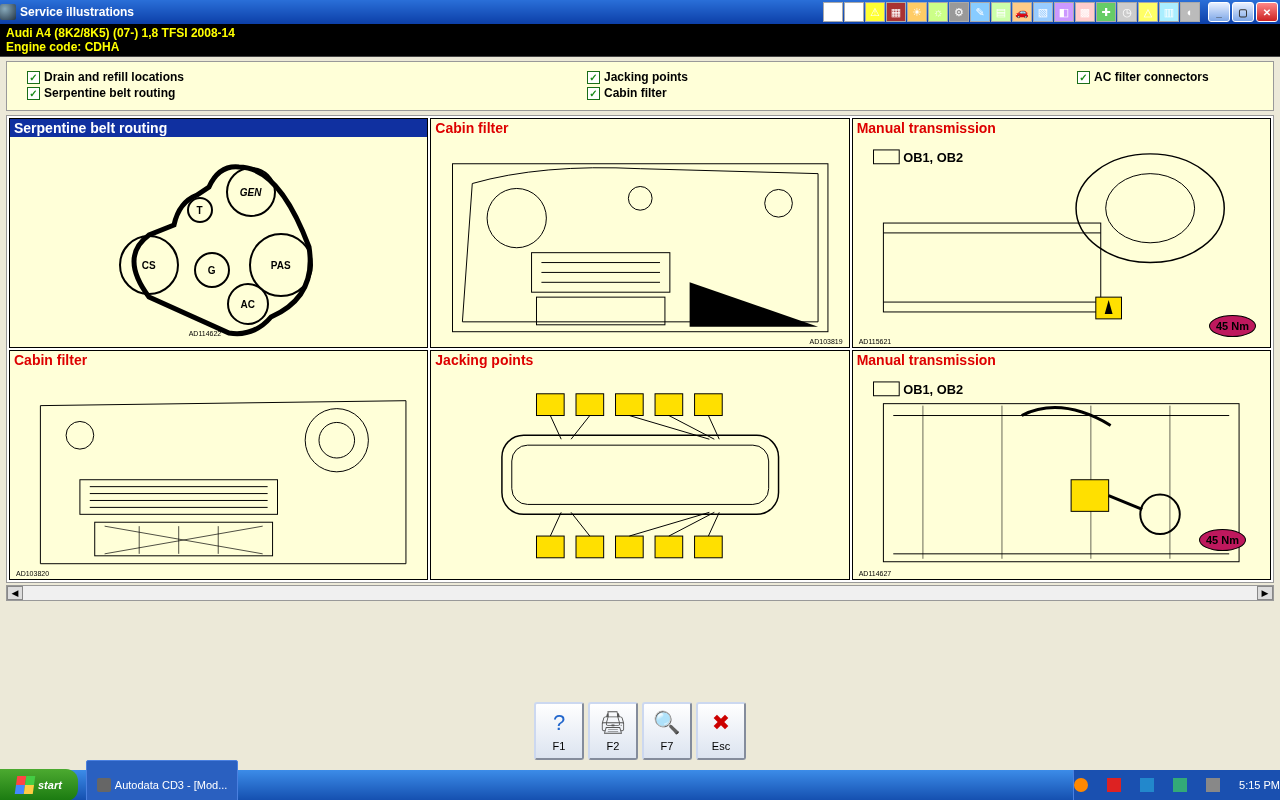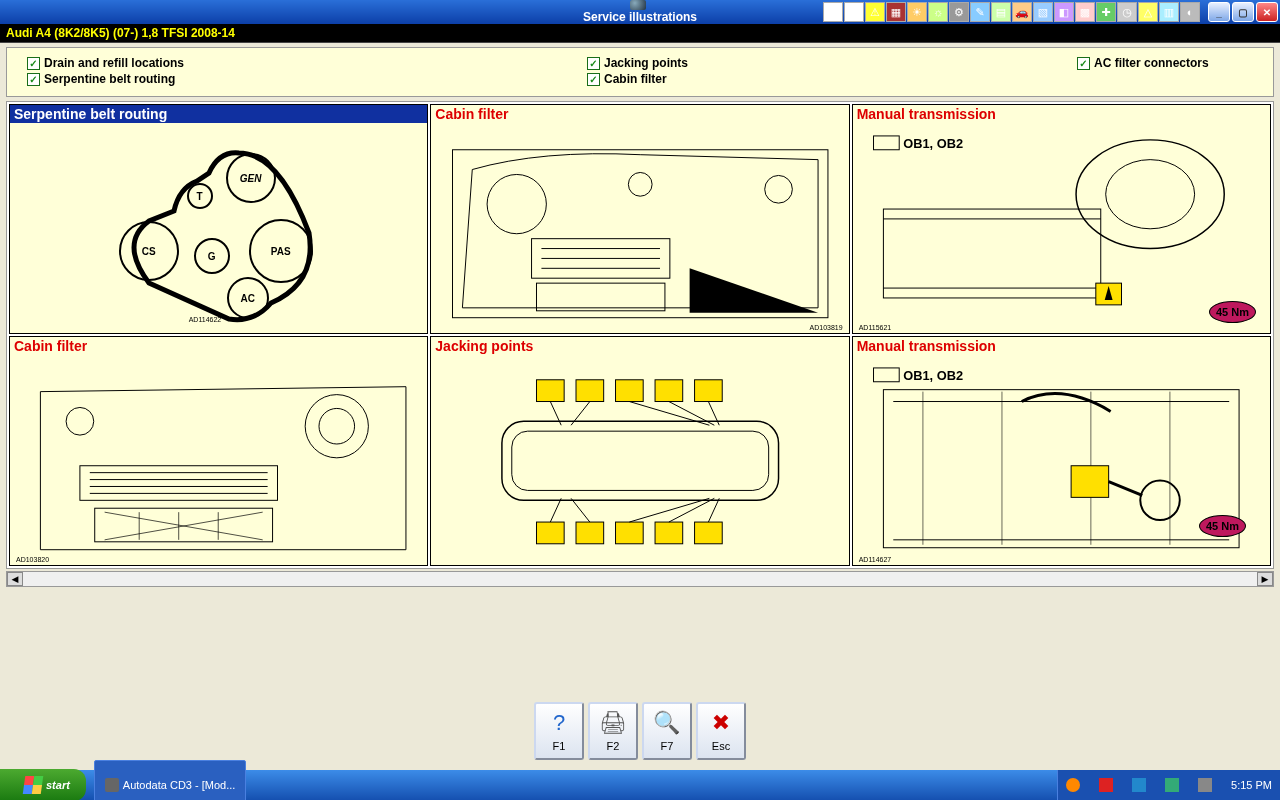--- a/index.html
+++ b/index.html
@@ -11,23 +11,22 @@
     height: 800px;
     overflow: hidden;
     position: relative;
   }
   .titlebar {
     height: 24px;
     background: linear-gradient(to bottom, #2a6fd8, #0c3fa8);
     display: flex;
     align-items: center;
     color: #fff;
-    padding: 0 20px;
+    padding: 0 0;
     position: relative;
-    flex-direction: column;
   }
   .titlebar .app-icon {
     width: 16px; height: 16px; margin-right: 4px;
     background: radial-gradient(circle at 30% 30%, #8ab, #234);
     border-radius: 2px;
   }
   .titlebar .title-text { font-weight: bold; font-size: 12px; }
   .titlebar .win-controls { position: absolute; right: 2px; top: 2px; display: flex; gap: 2px; }
   .titlebar .win-btn {
     width: 22px; height: 20px;
@@ -138,21 +137,21 @@
     position: absolute; bottom: 0; left: 0; right: 0;
     height: 30px;
     background: linear-gradient(to bottom, #3c8ce8, #1550b0);
     display: flex; align-items: center;
     color: #fff;
   }
   .start-btn {
     height: 32px;
     background: linear-gradient(to bottom, #4caa30, #1a7a10);
     display: flex; align-items: center;
-    padding: 0 16px 0 24px;
+    padding: 0 16px 0 16px;
     border-radius: 0 12px 12px 0;
     font-weight: bold; font-style: italic;
     gap: 4px;
   }
   .start-btn .winlogo {
     width: 18px; height: 18px;
     display: grid; grid-template-columns: 1fr 1fr; grid-template-rows: 1fr 1fr;
     transform: skewX(-8deg);
   }
   .start-btn .winlogo span:nth-child(1){background:#f44;}
@@ -166,21 +165,21 @@
     padding: 17px 10px;
     border-radius: 2px;
     display: flex; align-items: center; gap: 4px;
     font-size: 11px;
   }
   .systray {
     margin-left: auto;
     background: #1a50b0;
     height: 30px;
     display: flex; align-items: center;
-    padding: 0 8px;
+    padding: 0 0;
     gap: 19px;
     border-left: 1px solid #4a80e0;
     font-size: 11px;
   }
   .systray .tray-icon { width: 14px; height: 14px; }
   .torque-label {
     position: absolute;
     background: #be185d; border: 1px solid #000;
     border-radius: 50%; padding: 4px 6px;
     font-weight: bold; font-size: 11px;
@@ -219,20 +218,21 @@
     </div>
   <div class="win-controls">
     <div class="win-btn">_</div>
     <div class="win-btn">▢</div>
     <div class="win-btn close">✕</div>
   </div>
 </div>
 
 <div class="header-dark">
   <span>Audi   A4 (8K2/8K5) (07-) 1,8 TFSI 2008-14</span>
+  <span class="line2">Engine code: CDHA</span>
 </div>
 
 <div class="check-panel">
   <div class="check-row">
     <div class="check-col c1">
       <div class="check-item">
         <span class="cb">✓</span>
         <span>Drain and refill locations</span>
       </div>
       <div class="check-item">
@@ -263,21 +263,21 @@
 
   <div class="panel">
     <div class="ptitle blue">Serpentine belt routing</div>
     <div class="pbody" style="position:relative">
       <div style="position:relative;width:280px;height:180px;">
         <div class="pulley" style="top:10px;left:147px;width:50px;height:50px;font-style:italic;">GEN</div>
         <div class="pulley" style="top:40px;left:108px;width:26px;height:26px;">T</div>
         <div class="pulley" style="top:78px;left:40px;width:60px;height:60px;">CS</div>
         <div class="pulley" style="top:95px;left:115px;width:36px;height:36px;">G</div>
         <div class="pulley" style="top:76px;left:170px;width:64px;height:64px;">PAS</div>
-        <div class="pulley" style="top:134px;left:148px;width:42px;height:42px;">AC</div>
+        <div class="pulley" style="top:126px;left:148px;width:42px;height:42px;">AC</div>
         <svg style="position:absolute;top:0;left:0;width:280px;height:180px;" viewBox="0 0 280 180">
           <path d="M 70 78 Q 40 100 70 140 L 150 176 Q 175 180 192 160 Q 238 140 230 90 Q 200 10 160 10 Q 140 8 130 30 L 118 38 Q 100 45 95 68 Z" fill="none" stroke="#000" stroke-width="5"></path>
         </svg>
         <div style="position:absolute;bottom:0;left:110px;font-size:7px;">AD114622</div>
       </div>
     </div>
   </div>
 
   <div class="panel">
     <div class="ptitle red">Cabin filter</div>

